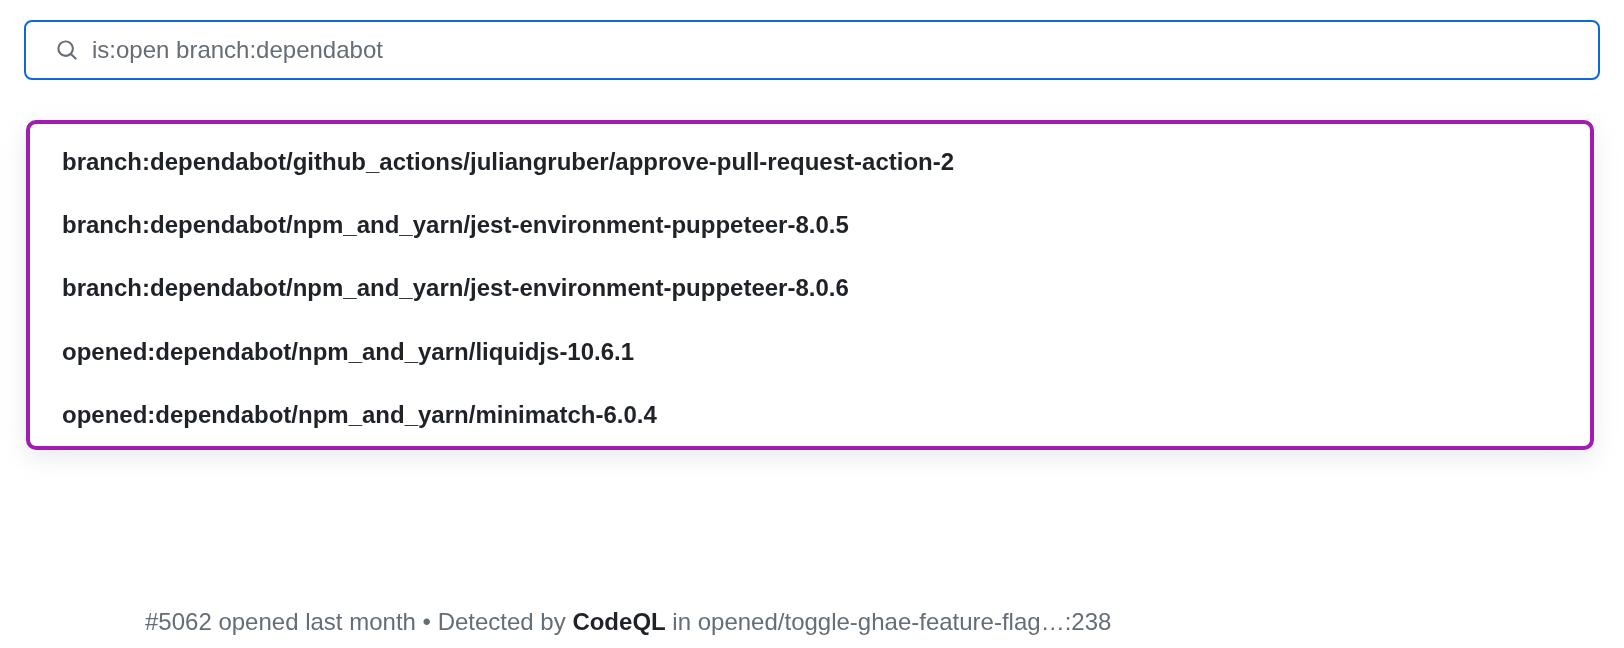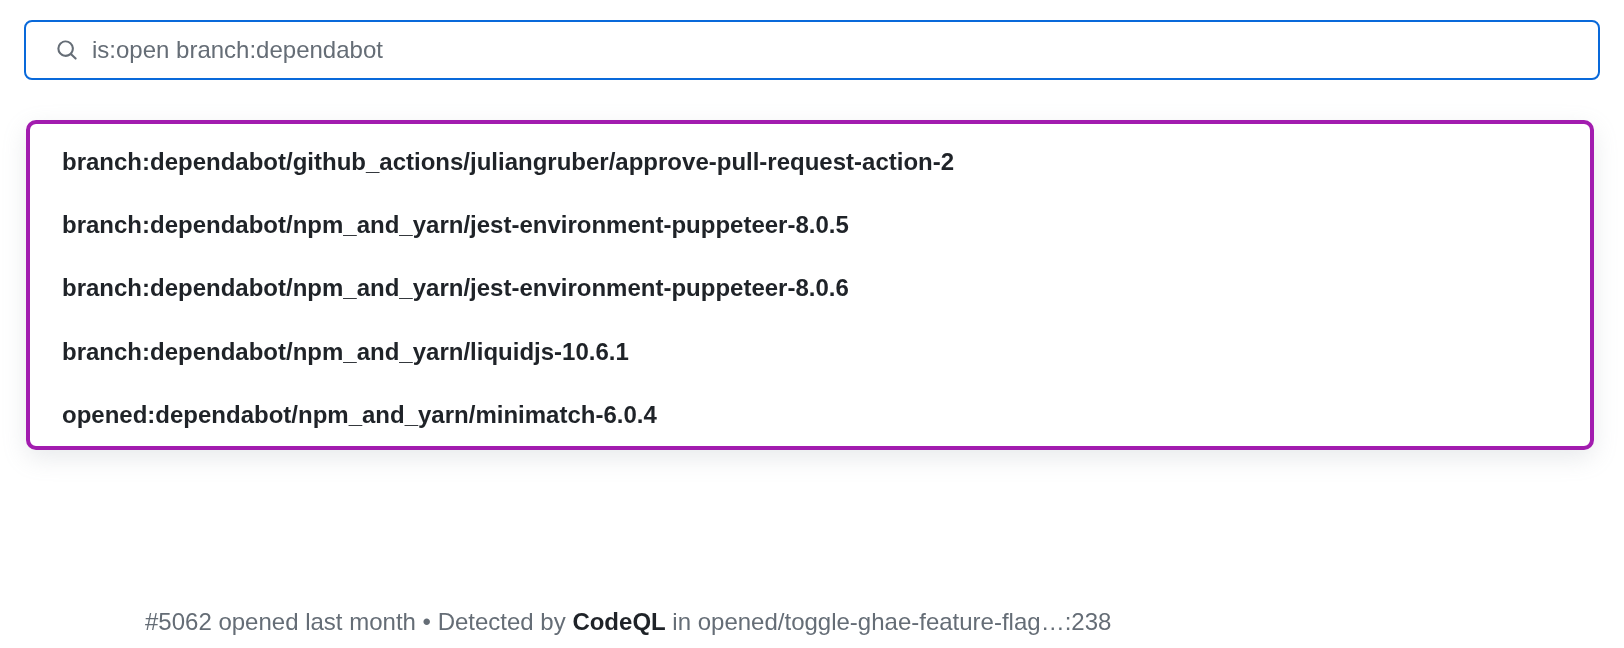--- a/index.html
+++ b/index.html
@@ -105,20 +105,20 @@
         <path d="M10.68 11.74a6 6 0 0 1-7.922-8.982 6 6 0 0 1 8.982 7.922l3.04 3.04a.749.749 0 0 1-.326 1.275.749.749 0 0 1-.734-.215ZM11.5 7a4.499 4.499 0 1 0-8.997 0A4.499 4.499 0 0 0 11.5 7Z"></path>
       </svg>
     </span>
     <input type="text" class="search-input" value="is:open branch:dependabot" style="">
   </div>
 
   <div class="dropdown">
     <div class="dropdown-item">branch:dependabot/github_actions/juliangruber/approve-pull-request-action-2</div>
     <div class="dropdown-item">branch:dependabot/npm_and_yarn/jest-environment-puppeteer-8.0.5</div>
     <div class="dropdown-item">branch:dependabot/npm_and_yarn/jest-environment-puppeteer-8.0.6</div>
-    <div class="dropdown-item">branch:dependabot/npm_and_yarn/liquidjs-10.6.1</div>
+    <div class="dropdown-item">opened:dependabot/npm_and_yarn/liquidjs-10.6.1</div>
     <div class="dropdown-item">opened:dependabot/npm_and_yarn/minimatch-6.0.4</div>
   </div>
 </div>
 
 <div class="background-text">
   <span>#5062</span><span> opened last month • Detected by </span><span class="strong">CodeQL</span><span> in opened/toggle-ghae-feature-flag…:238</span>
 </div>
 
 </body></html>

